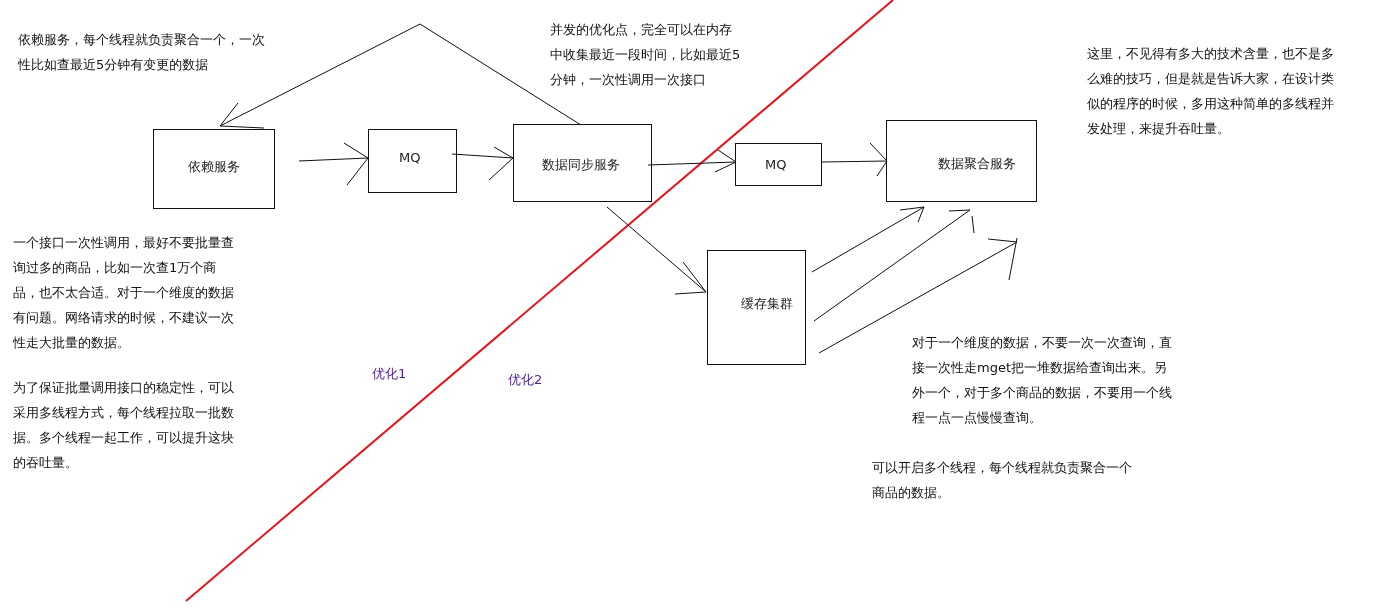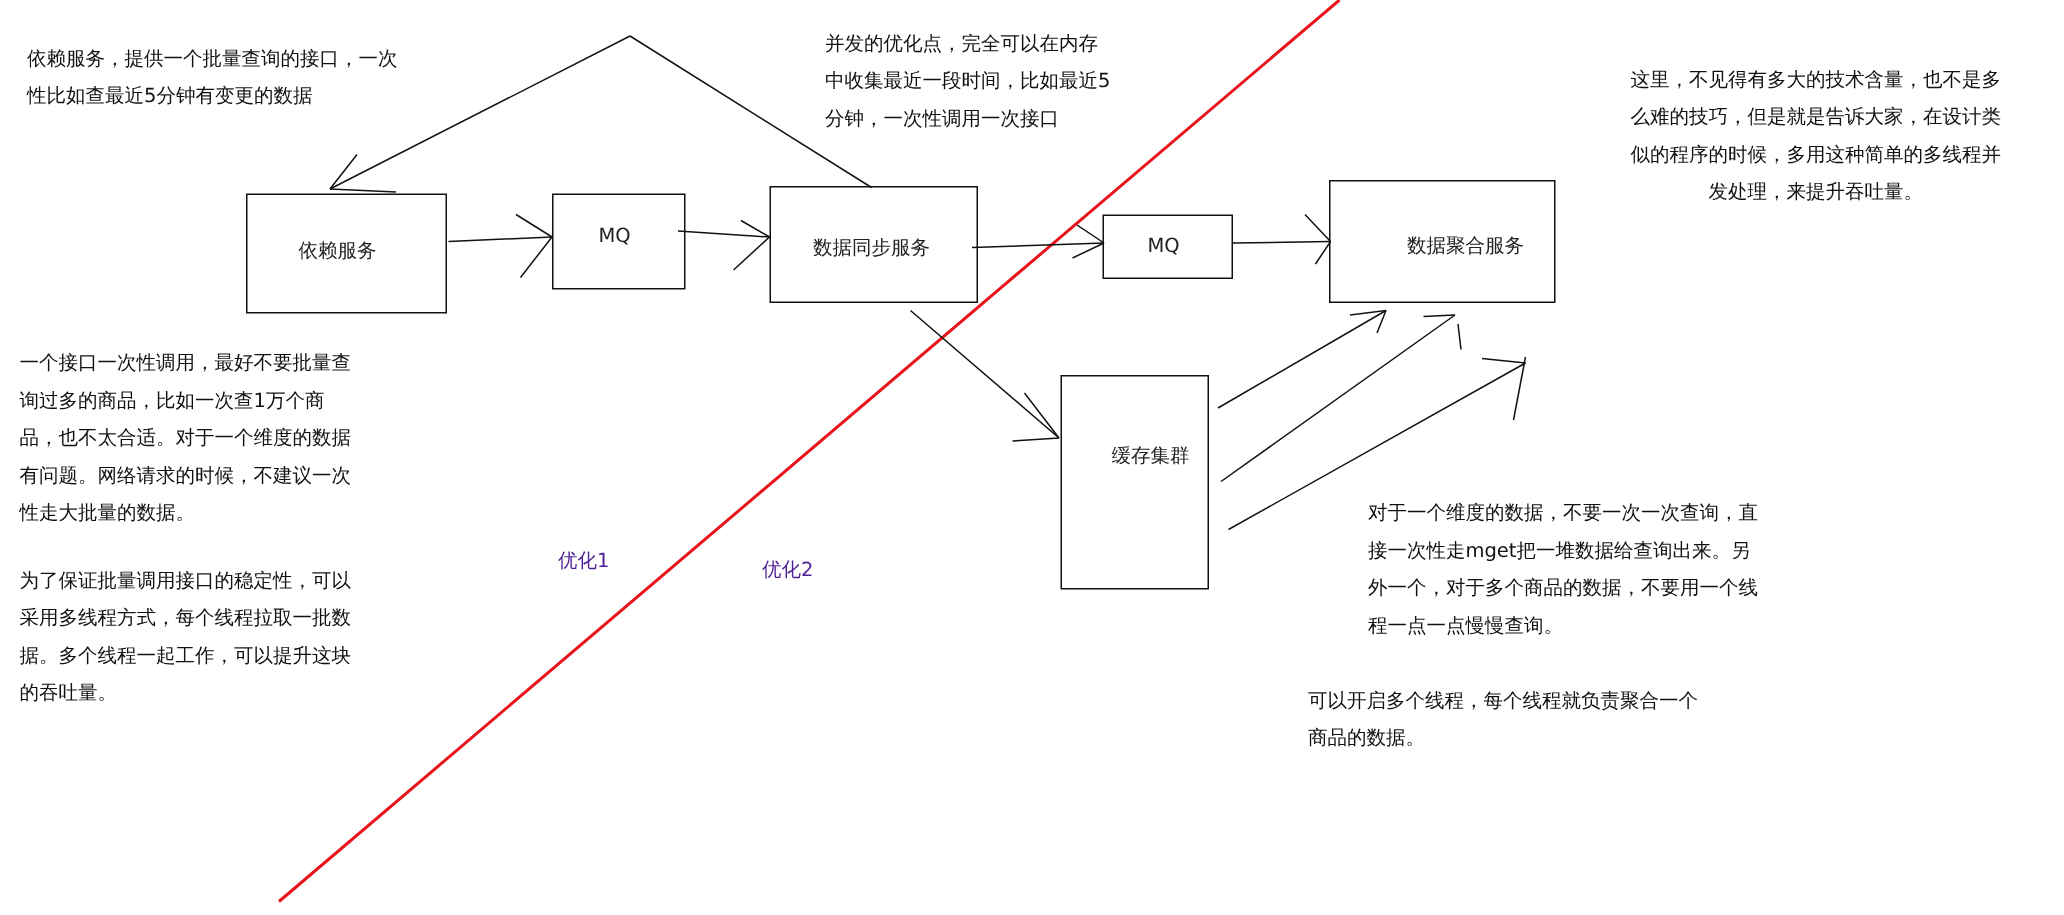--- a/index.html
+++ b/index.html
@@ -68,45 +68,45 @@
       <line x1="972" y1="216" x2="974" y2="233"></line>
     </g>
     <line x1="819" y1="353" x2="1017" y2="242"></line>
     <g>
       <line x1="1017" y1="242" x2="988" y2="239"></line>
       <line x1="1017" y1="238" x2="1009" y2="280"></line>
     </g>
   </g>
 </svg>
 
-<div class="box" style="left:164px; top:129px; width:134px; height:80px;">
+<div class="box" style="left:153px; top:129px; width:122px; height:80px;">
   <span class="box-label" style="left:34px; top:28px;">依赖服务</span>
 </div>
 <div class="box" style="left:368px; top:129px; width:89px; height:64px;">
   <span class="box-label" style="left:30px; top:20px;">MQ</span>
 </div>
 <div class="box" style="left:513px; top:124px; width:139px; height:78px;">
   <span class="box-label" style="left:28px; top:31px;">数据同步服务</span>
 </div>
 <div class="box" style="left:735px; top:143px; width:87px; height:43px;">
   <span class="box-label" style="left:29px; top:13px;">MQ</span>
 </div>
 <div class="box" style="left:886px; top:120px; width:151px; height:82px;">
   <span class="box-label" style="left:51px; top:34px;">数据聚合服务</span>
 </div>
-<div class="box" style="left:707px; top:250px; width:99px; height:143px;">
+<div class="box" style="left:707px; top:250px; width:99px; height:115px;">
   <span class="box-label" style="left:33px; top:44px;">缓存集群</span>
 </div>
 
-<div class="note" style="left:18px; top:27px;">依赖服务，提供一个批量查询的接口，一次
+<div class="note" style="left:18px; top:27px;">依赖服务，每个线程就负责聚合一个，一次
 性比如查最近5分钟有变更的数据</div>
 <div class="note" style="left:550px; top:17px;">并发的优化点，完全可以在内存
 中收集最近一段时间，比如最近5
 分钟，一次性调用一次接口</div>
-<div class="note" style="left:1087px; top:41px;text-align:center;">这里，不见得有多大的技术含量，也不是多
+<div class="note" style="left:1087px; top:41px;">这里，不见得有多大的技术含量，也不是多
 么难的技巧，但是就是告诉大家，在设计类
 似的程序的时候，多用这种简单的多线程并
 发处理，来提升吞吐量。</div>
 <div class="note" style="left:13px; top:230px;">一个接口一次性调用，最好不要批量查
 询过多的商品，比如一次查1万个商
 品，也不太合适。对于一个维度的数据
 有问题。网络请求的时候，不建议一次
 性走大批量的数据。</div>
 <div class="note" style="left:13px; top:375px;">为了保证批量调用接口的稳定性，可以
 采用多线程方式，每个线程拉取一批数

